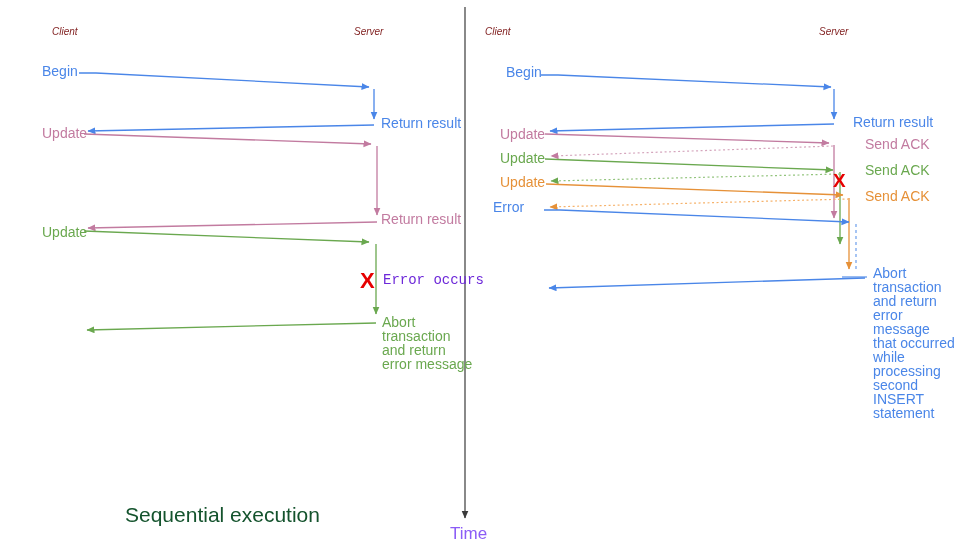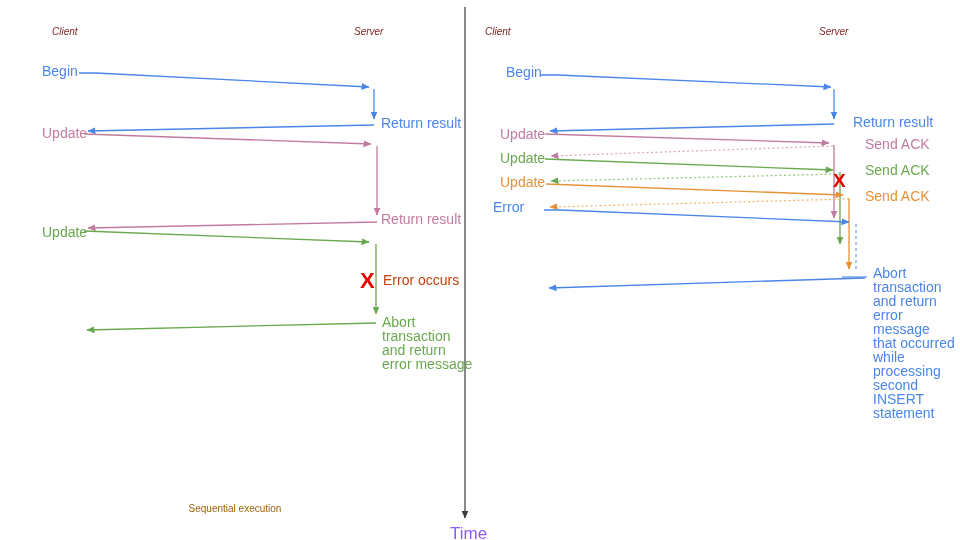--- a/index.html
+++ b/index.html
@@ -7,23 +7,23 @@
     position:relative;width:960px;height:540px;background:#ffffff;overflow:hidden;
     font-family:"Liberation Sans","DejaVu Sans",sans-serif;
   }
   .lbl{position:absolute;font-size:14px;line-height:14px;white-space:nowrap;}
   .hdr{position:absolute;font-size:10px;font-style:italic;color:#7f1d1d;}
   .multi{white-space:pre-line;}
   .blue{color:#4a86e8;}
   .pink{color:#c27ba0;}
   .green{color:#6aa84f;}
   .orange{color:#e69138;}
-  .red{color:#c2410c;}
+  .red{color:#6d28d9;font-family:Liberation Mono, monospace;}
   .xmark{position:absolute;font-weight:bold;color:#e60000;font-family:"Liberation Sans","DejaVu Sans",sans-serif;}
-  .title{position:absolute;font-size:10px;color:#a16207;width:220px;text-align:center;}
+  .title{position:absolute;font-size:21px;color:#14532d;width:220px;text-align:left;}
   .timelbl{position:absolute;font-size:17px;color:#8b5cf6;}
   svg{position:absolute;left:0;top:0;}
 </style>
 </head>
 <body>
 
 <div id="canvas">
 
   <svg width="960" height="540" viewBox="0 0 960 540">
     <defs>

